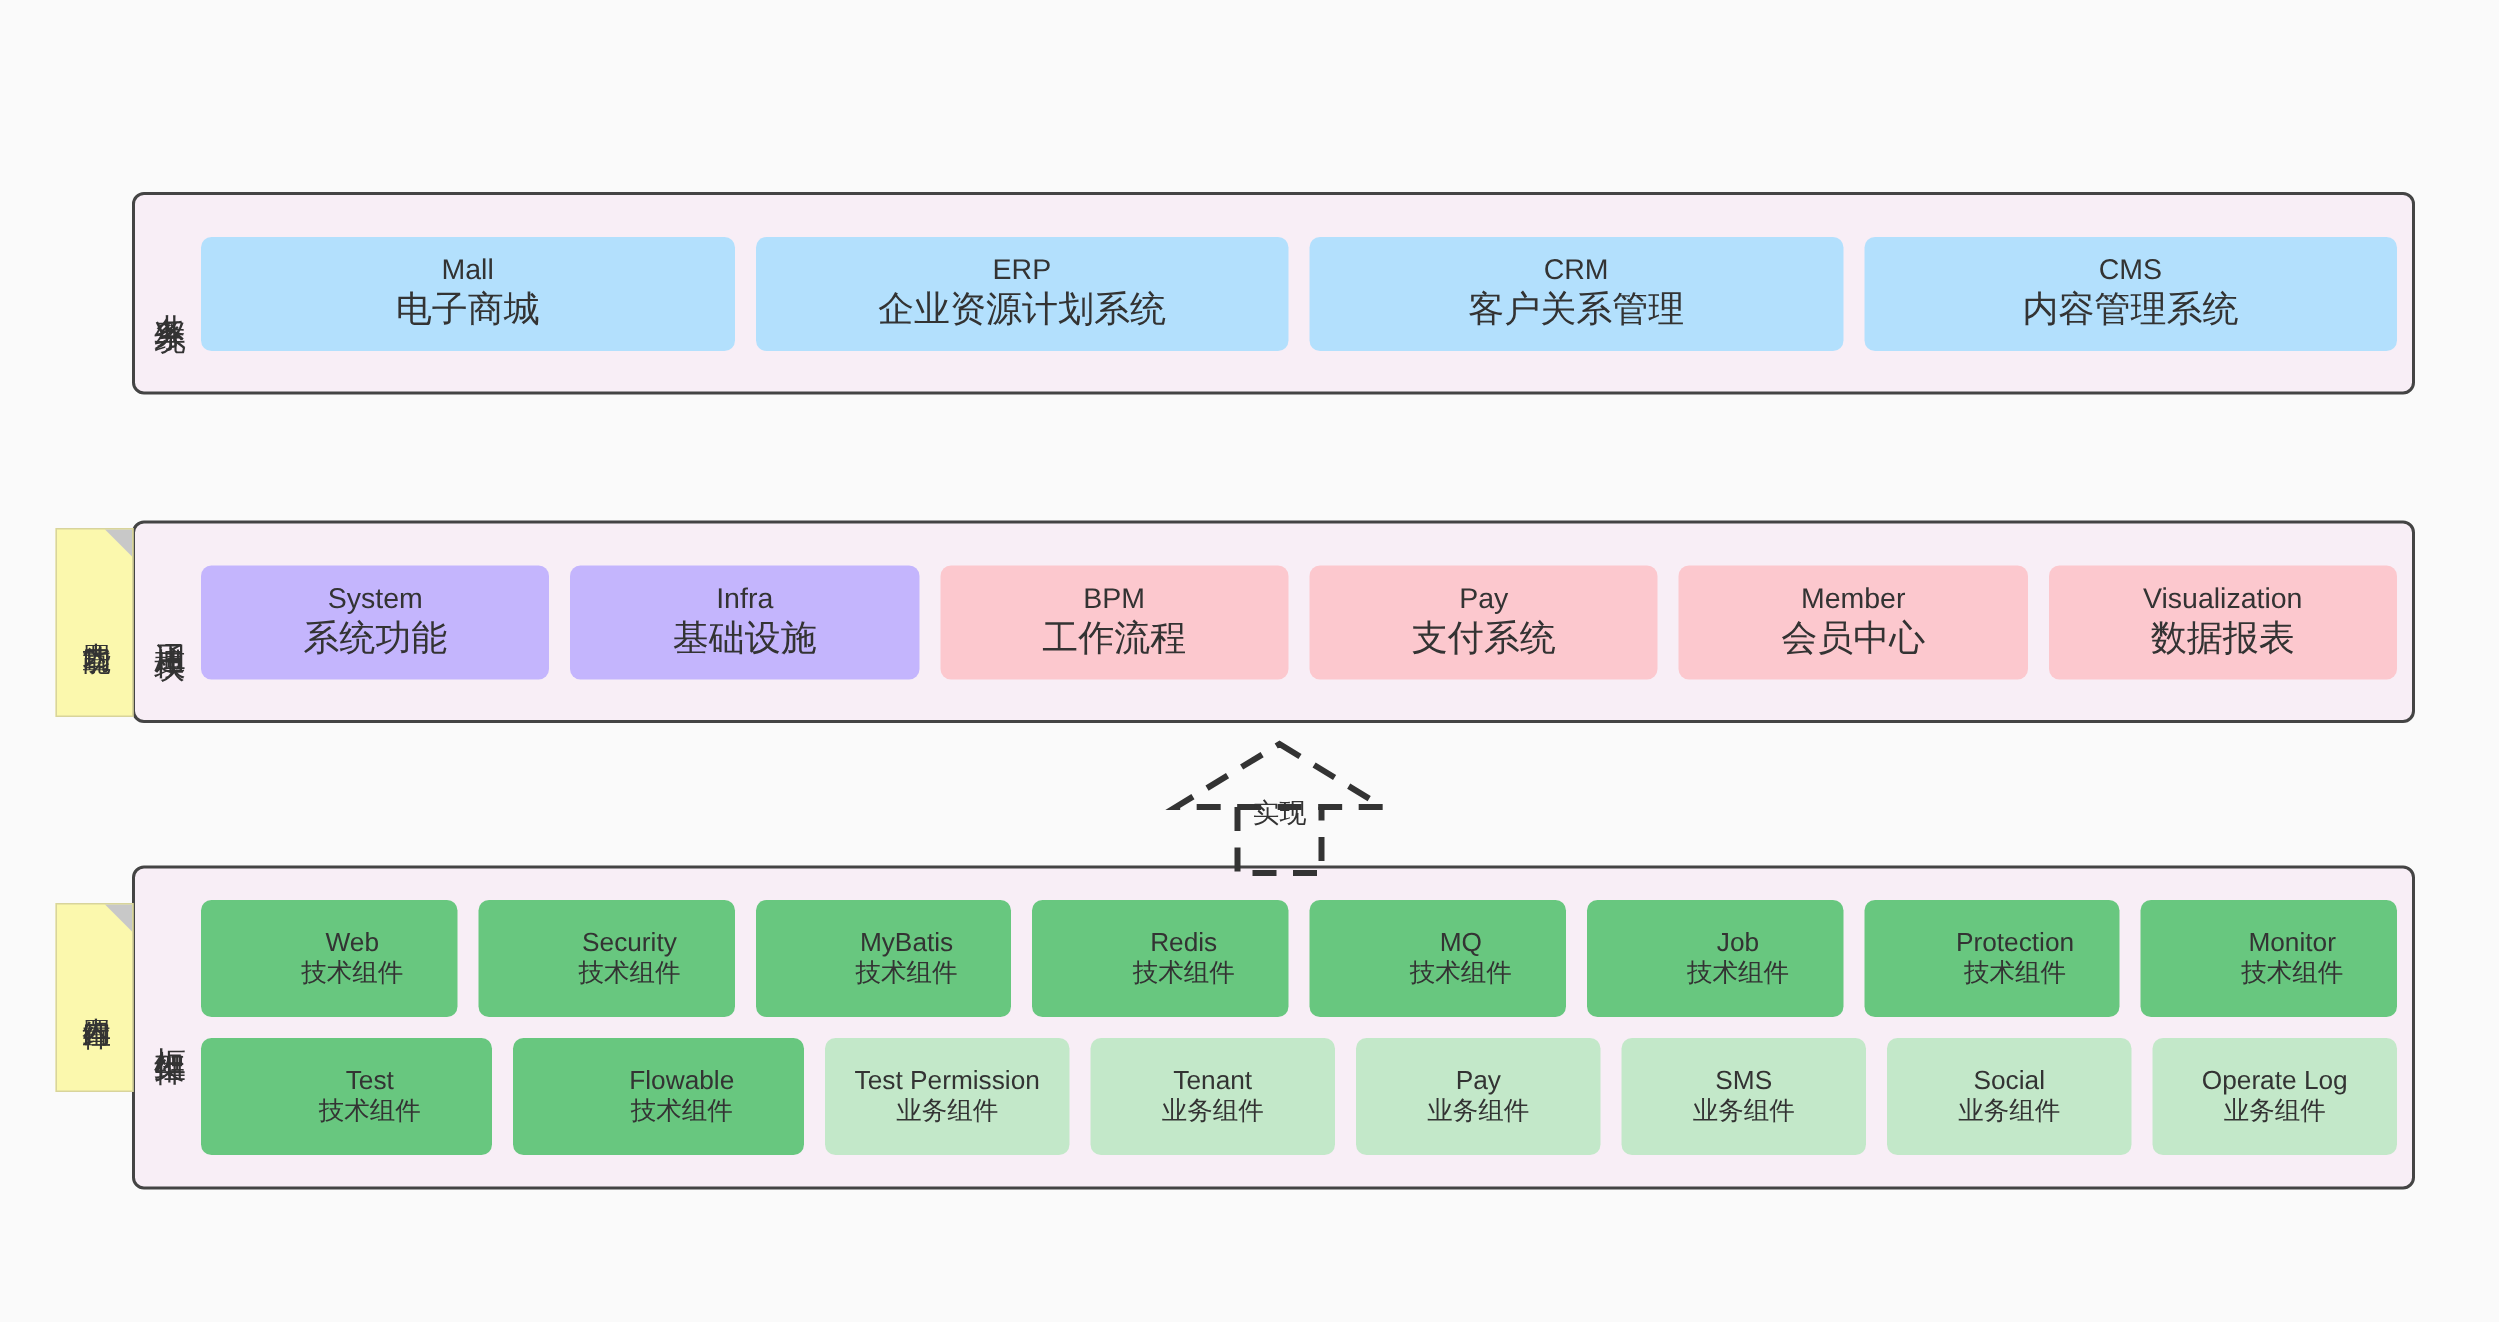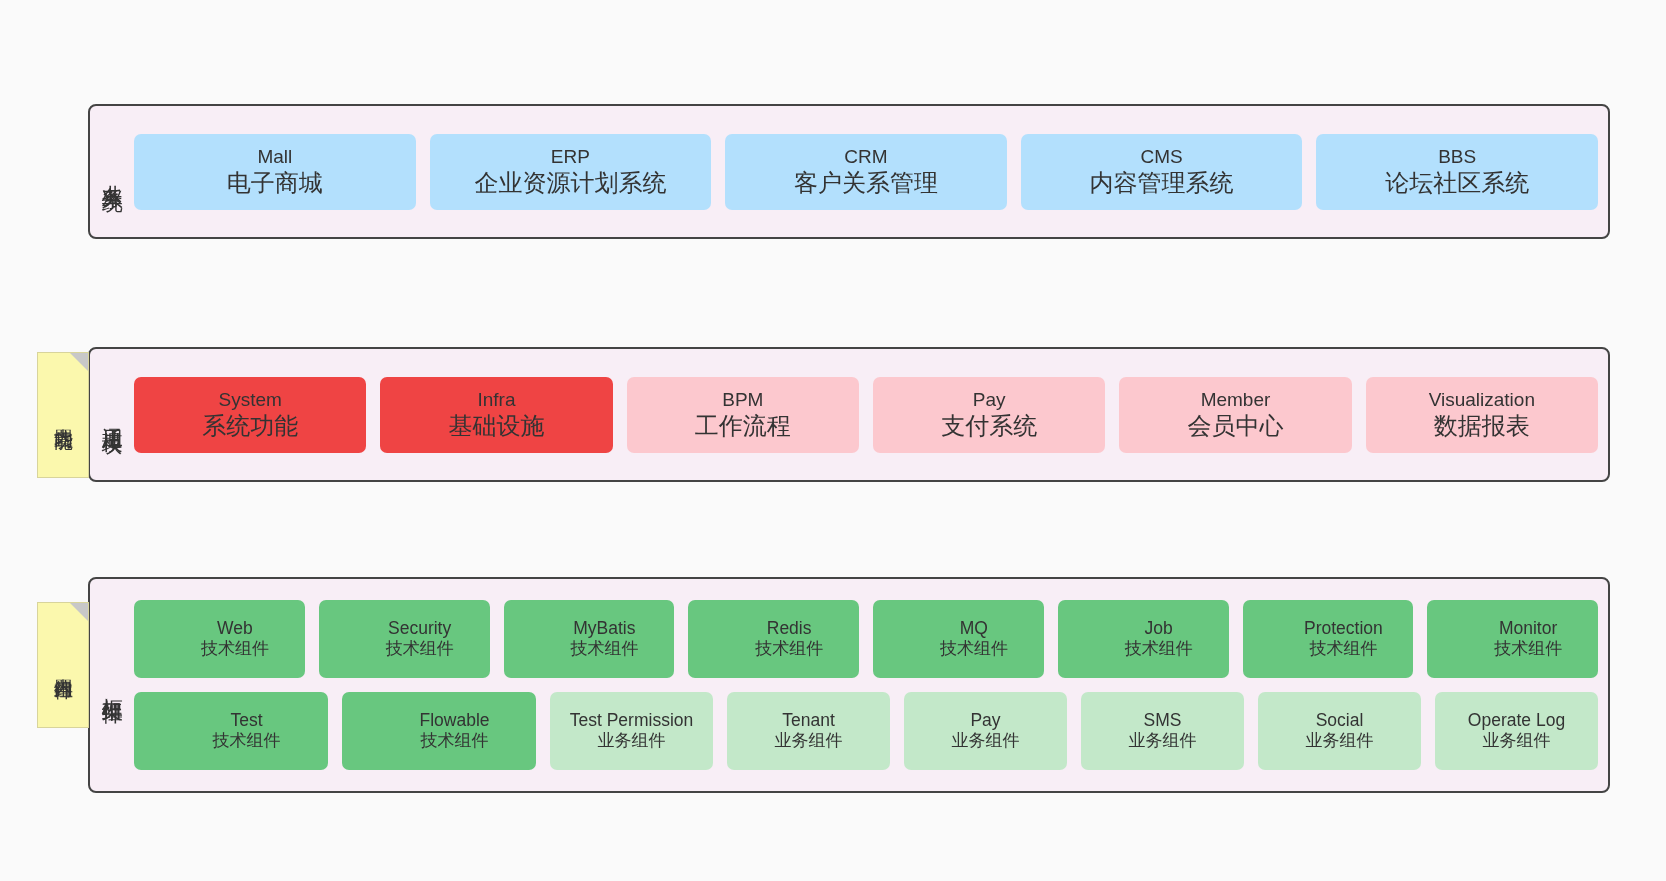--- a/index.html
+++ b/index.html
@@ -62,21 +62,21 @@
     line-height:1.22;
     box-sizing:border-box;
     padding:2px 4px;
   }
   .cell .en{font-size:19px;color:#333;}
   .cell .cn{font-size:24px;color:#333;}
   .row.cols8 .cell .en{font-size:17.5px;}
   .row.cols8 .cell .cn{font-size:17px;}
 
   .c-blue{background:#b3e0fd;}
-  .c-red{background:#ef4444;}
+  .c-red{background:#c4b5fd;}
   .c-pink{background:#fcc8ce;}
   .c-green{background:#68c77f;padding-left:35px;}
   .c-lgreen{background:#c3e8c9;}
 
   
   .note{
     position:absolute;
     width:52px;
     background:#fbf8ad;
     border:1px solid #d8d49b;
@@ -115,43 +115,39 @@
     color:#333;
     background:transparent;
     white-space:nowrap;
   }
 </style>
 </head>
 <body>
 
 <div class="canvas">
 
-  <div class="band" id="band-business" style="left:88px;top:104px;width:1522px;height:135px;">
+  <div class="band" id="band-business" style="left:88px;top:128px;width:1522px;height:135px;">
     <div class="band-title">业务系统</div>
     <div class="band-body">
       <div class="row cols6">
         <div class="cell c-blue">
           <div class="en">Mall</div>
           <div class="cn">电子商城</div>
         </div>
         <div class="cell c-blue">
           <div class="en">ERP</div>
           <div class="cn">企业资源计划系统</div>
         </div>
         <div class="cell c-blue">
           <div class="en">CRM</div>
           <div class="cn">客户关系管理</div>
         </div>
         <div class="cell c-blue">
           <div class="en">CMS</div>
           <div class="cn">内容管理系统</div>
-        </div>
-        <div class="cell c-blue">
-          <div class="en">BBS</div>
-          <div class="cn">论坛社区系统</div>
         </div>
       </div>
     </div>
   </div>
 
 
   <div class="note" style="left:37px;top:352px;height:126px;">
     <span class="fold"></span>
     <span>内置功能</span>
   </div>
@@ -181,20 +177,27 @@
           <div class="cn">会员中心</div>
         </div>
         <div class="cell c-pink">
           <div class="en">Visualization</div>
           <div class="cn">数据报表</div>
         </div>
       </div>
     </div>
   </div>
 
+  <div class="arrow" style="left:778px;top:490px;">
+    <svg width="150" height="100" viewBox="0 0 150 100">
+      <polygon points="75,6 144,48 6,48" fill="none" stroke="#333" stroke-width="4" stroke-dasharray="16 11" stroke-linejoin="miter"></polygon>
+      <path d="M47,48 L47,92 L103,92 L103,48" fill="none" stroke="#333" stroke-width="4" stroke-dasharray="16 11"></path>
+    </svg>
+    <div class="lbl">实现</div>
+  </div>
 
   <div class="note" style="left:37px;top:602px;height:126px;">
     <span class="fold"></span>
     <span>内置组件</span>
   </div>
 
   <div class="band" id="band-framework" style="left:88px;top:577px;width:1522px;height:216px;">
     <div class="band-title">框架组件</div>
     <div class="band-body">
 

